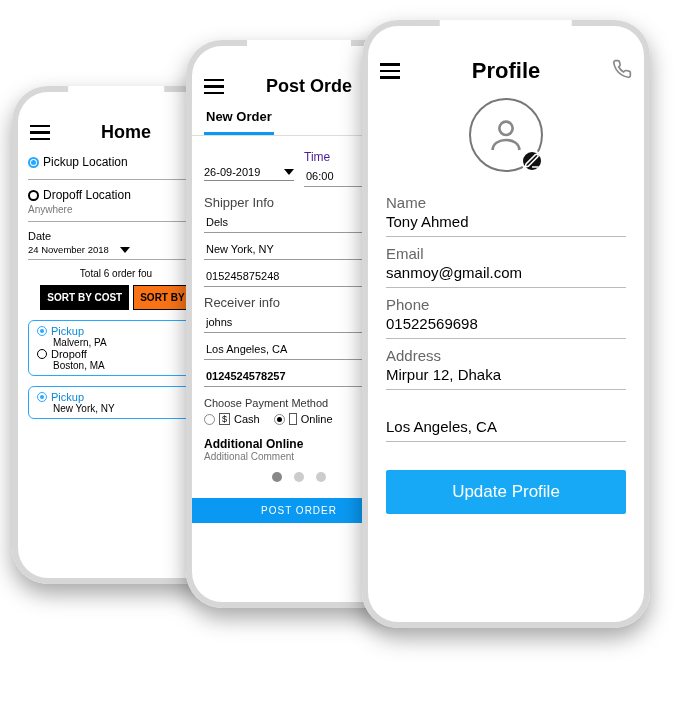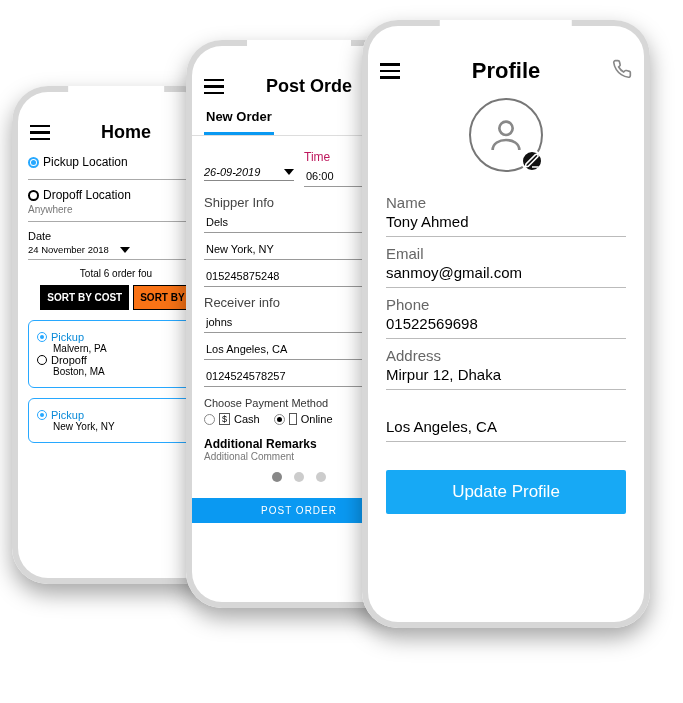--- a/index.html
+++ b/index.html
@@ -9,40 +9,40 @@
   .phone::before { content:""; position:absolute; inset:-10px; border-radius:46px; background:#d7d7d7; z-index:-1; }
   .notch { position:absolute; top:0; left:50%; transform:translateX(-50%); width:46%; height:20px; background:#fff; border-bottom-left-radius:14px; border-bottom-right-radius:14px; z-index:3; }
   .screen { position:absolute; inset:6px; border-radius:30px; background:#fff; overflow:hidden; display:flex; flex-direction:column; padding-top:24px; }
 
   
   .topbar { display:flex; align-items:center; padding:6px 12px 4px; }
   .burger { display:flex; flex-direction:column; gap:4px; cursor:pointer; }
   .burger span { width:20px; height:2.5px; background:#000; }
   .title { flex:1; text-align:center; font-weight:700; }
   .underline-field { border:none; border-bottom:1px solid #999; padding:4px 2px; font-size:11px; width:100%; }
-  .section-label { font-size:12px; color:#be185d; margin:6px 0 2px; }
+  .section-label { font-size:12px; color:#4c1d95; margin:6px 0 2px; }
 
   
   #A { left:12px; top:86px; width:208px; height:498px; z-index:1; }
   #A .title { font-size:18px; }
   #A .form { padding:0 10px; font-size:11px; color:#000; }
   #A .radio-line { display:flex; align-items:center; gap:4px; font-size:12px; margin-top:8px; }
   #A .mini-radio { width:11px; height:11px; border:2px solid #27a8ff; border-radius:50%; display:inline-flex; align-items:center; justify-content:center; }
   #A .mini-radio.on::after { content:""; width:5px; height:5px; background:#27a8ff; border-radius:50%; }
   #A .dropoff-loc { font-size:10px; color:#777; border-bottom:1px solid #aaa; padding-bottom:6px; margin-top:2px; }
   #A .row2 { display:flex; gap:6px; margin-top:8px; border-bottom:1px solid #aaa; padding-bottom:4px; }
   #A .row2 > div { flex:1; }
   #A .row2 .lbl { font-size:11px; margin-bottom:2px; }
   #A .row2 .val { font-size:9.5px; display:flex; align-items:center; gap:11px; }
   #A .total { font-size:10px; text-align:center; margin:8px 0 6px; }
   #A .btnrow { display:flex; gap:4px;justify-content:center; }
   #A .btn { font-size:10px; font-weight:700; padding:6px 6px; border:1.2px solid #000; }
   #A .btn.dark { background:#000; color:#fff; }
   #A .btn.light { background:#f97316; }
-  #A .card { border:1.5px solid #27a8ff; border-radius:6px; padding:10px 8px; margin-top:10px; font-size:11px; }
+  #A .card { border:1.5px solid #27a8ff; border-radius:6px; padding:4px 8px; margin-top:10px; font-size:11px; }
   #A .card .r { display:flex; align-items:center; gap:4px; }
   #A .card .sub { font-size:10px; margin-left:16px; font-style:normal; }
   #A .mini-radio2 { width:10px; height:10px; border:1.6px solid #27a8ff; border-radius:50%; display:inline-block; position:relative; }
   #A .mini-radio2.black { border-color:#000; }
   #A .mini-radio2.on::after { content:""; position:absolute; inset:2px; background:#27a8ff; border-radius:50%; }
 
   
   #B { left:186px; top:40px; width:226px; height:568px; z-index:2; }
   #B .title { font-size:18px; }
   #B .tabbar { border-bottom:1px solid #ddd; padding:0 12px; margin-top:2px; }
@@ -164,55 +164,55 @@
       <div class="title">Post Orde</div>
     </div>
     <div class="tabbar">
       <div class="tab">New Order</div>
     </div>
     <div class="form">
       <div class="row2">
         <div>
           <div class="section-label" style="visibility:hidden;">.</div>
           <div style="display:flex; align-items:center; border-bottom:1px solid #888; padding-bottom:2px;">
-            <span style="flex:1; font-size:11px;font-style:italic;">26-09-2019</span>
+            <span style="flex:1; font-size:11px;">26-09-2019</span>
             <span class="tri-down"></span>
           </div>
         </div>
         <div>
           <div class="section-label">Time</div>
           <div class="underline-field">06:00</div>
         </div>
       </div>
 
       <div class="sect">Shipper Info</div>
       <input class="underline-field" value="Dels" style="">
       <input class="underline-field" style="margin-top: 6px;" value="New York, NY">
       <input class="underline-field" style="margin-top: 6px;" value="015245875248">
 
       <div class="sect">Receiver info</div>
       <input class="underline-field" value="johns" style="">
       <input class="underline-field" style="margin-top: 6px;" value="Los Angeles, CA">
-      <input class="underline-field" style="margin-top: 6px;" value="0124524578257">
+      <input class="underline-field" style="margin-top: 6px; font-weight: bold;" value="0124524578257">
 
       <div class="payment">Choose Payment Method</div>
       <div class="payrow">
         <div class="payopt">
           <span class="pradio"></span>
           <span style="border:1px solid #555; padding:0 2px; font-size:9px;">$</span>
           <span>Cash</span>
         </div>
         <div class="payopt">
           <span class="pradio on"></span>
           <span style="border:1px solid #555; width:8px; height:12px; display:inline-block;"></span>
           <span>Online</span>
         </div>
       </div>
 
-      <div class="remarks">Additional Remarks</div>
+      <div class="remarks">Additional Online</div>
       <div class="remarks-sub">Additional Comment</div>
 
       <div class="dots">
         <span class="on"></span>
         <span></span>
         <span></span>
       </div>
     </div>
     <div class="postbtn">POST ORDER</div>
   </div>

